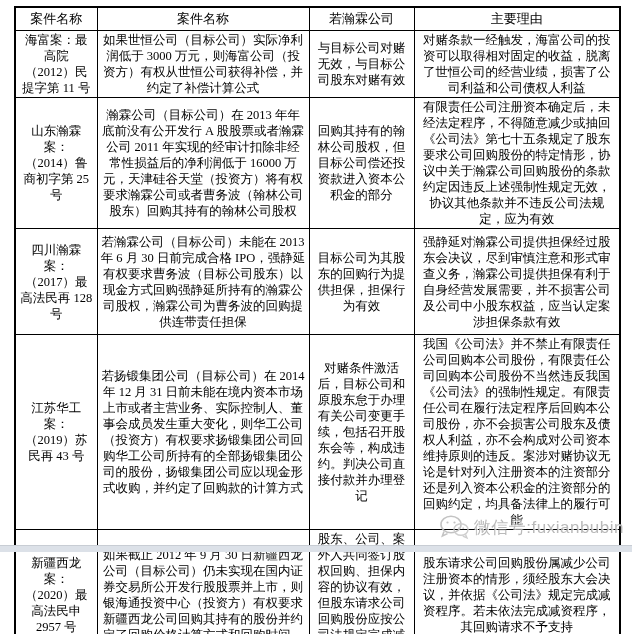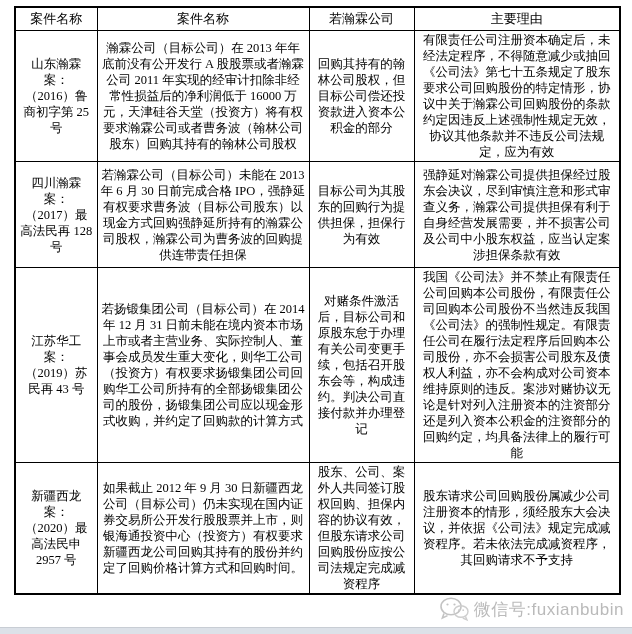--- a/index.html
+++ b/index.html
@@ -9,21 +9,21 @@
     height: 634px;
     background: #ffffff;
     font-family: "Liberation Serif", "DejaVu Serif", serif;
     color: #000;
     overflow: hidden;
     position: relative;
   }
   .page {
     position: relative;
     width: 632px;
-    height: 634px;
+    height: 552px;
   }
   table.cases {
     position: absolute;
     left: 14px;
     top: 6px;
     width: 605px;
     border-collapse: collapse;
     table-layout: fixed;
     border: 2px solid #000;
   }
@@ -91,22 +91,28 @@
     </colgroup>
     <thead>
       <tr>
         <th>案件名称</th>
         <th>案件名称</th>
         <th>若瀚霖公司</th>
         <th>主要理由</th>
       </tr>
     </thead>
     <tbody>
+      <tr class="r1">
+        <td>海富案：最高院（2012）民提字第 11 号</td>
+        <td>如果世恒公司（目标公司）实际净利润低于 3000 万元，则海富公司（投资方）有权从世恒公司获得补偿，并约定了补偿计算公式</td>
+        <td>与目标公司对赌无效，与目标公司股东对赌有效</td>
+        <td>对赌条款一经触发，海富公司的投资可以取得相对固定的收益，脱离了世恒公司的经营业绩，损害了公司利益和公司债权人利益</td>
+      </tr>
       <tr class="r2">
-        <td>山东瀚霖案：（2016）鲁商初字第 25 号</td>
+        <td>山东瀚霖案：（2014）鲁商初字第 25 号</td>
         <td>瀚霖公司（目标公司）在 2013 年年底前没有公开发行 A 股股票或者瀚霖公司 2011 年实现的经审计扣除非经常性损益后的净利润低于 16000 万元，天津硅谷天堂（投资方）将有权要求瀚霖公司或者曹务波（翰林公司股东）回购其持有的翰林公司股权</td>
         <td>回购其持有的翰林公司股权，但目标公司偿还投资款进入资本公积金的部分</td>
         <td>有限责任公司注册资本确定后，未经法定程序，不得随意减少或抽回《公司法》第七十五条规定了股东要求公司回购股份的特定情形，协议中关于瀚霖公司回购股份的条款约定因违反上述强制性规定无效，协议其他条款并不违反公司法规定，应为有效</td>
       </tr>
       <tr class="r3">
         <td>四川瀚霖案：（2017）最高法民再 128 号</td>
         <td>若瀚霖公司（目标公司）未能在 2013 年 6 月 30 日前完成合格 IPO，强静延有权要求曹务波（目标公司股东）以现金方式回购强静延所持有的瀚霖公司股权，瀚霖公司为曹务波的回购提供连带责任担保</td>
         <td>目标公司为其股东的回购行为提供担保，担保行为有效</td>
         <td>强静延对瀚霖公司提供担保经过股东会决议，尽到审慎注意和形式审查义务，瀚霖公司提供担保有利于自身经营发展需要，并不损害公司及公司中小股东权益，应当认定案涉担保条款有效</td>
       </tr>

